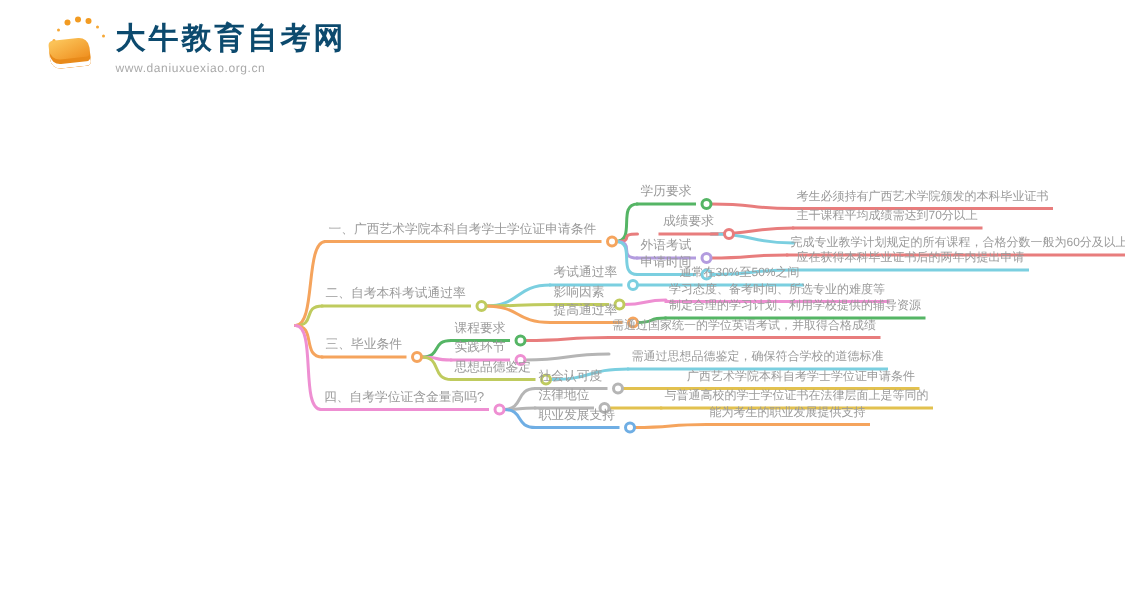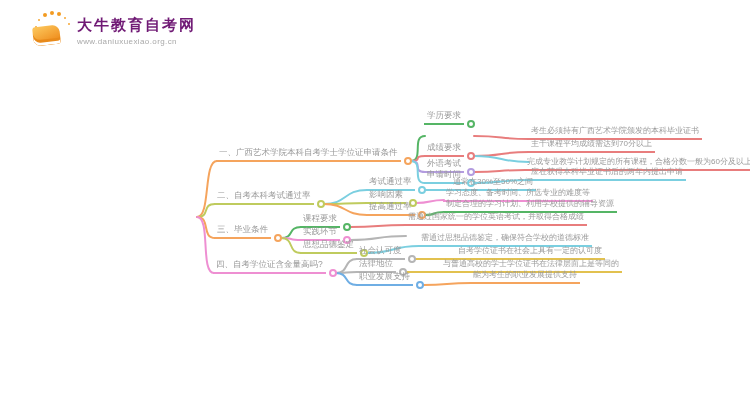--- a/index.html
+++ b/index.html
@@ -13,21 +13,21 @@
   .book { position:absolute; left:5px; top:16px; width:27px; height:19px;
     background:linear-gradient(160deg,#fbc257 10%,#ef8f1f 80%);
     border-radius:3px 7px 3px 7px; transform:rotate(-6deg);
     box-shadow: inset 0 -3px 0 #ffffff, inset 0 -6px 0 #e88a1a; }
   .dots { position:absolute; left:24px; top:17px; width:4px; height:4px; border-radius:50%;
     background:#f59b28;
     box-shadow: -18px -2px 0 -1px #f6a735, -15px -9px 0 -1px #f6a735,
                 -9px -14px 0 0 #f29b22, -2px -16px 0 0 #f29b22,
                  5px -15px 0 0 #f29b22, 11px -11px 0 -1px #f6a735,
                 15px -5px 0 -1px #f6a735, 17px 2px 0 -2px #f8b95c; }
-  .site-name { font-size:15px; font-weight:700; color:#701a75; letter-spacing:2px; }
+  .site-name { font-size:20px; font-weight:700; color:#0c4a6e; letter-spacing:2px; }
   .site-url { font-size:8px; color:#a9a9a9; margin-top:2px; letter-spacing:0.4px; }
 
   
   #edges { position:absolute; left:0; top:0; z-index:0; }
   .node { position:absolute; z-index:1; white-space:nowrap; color:#9a9a9a;
     font-size:8.5px; line-height:11px; padding:0 3px 2px 3px;
     border-bottom:2px solid var(--c); background:transparent; }
   .node.root { font-size:9px; line-height:12px; color:#8f8f8f; }
   .node.leaf { font-size:8px; line-height:10px; }
   .junction { position:absolute; right:-11px; bottom:-5px; width:8px; height:8px;
@@ -89,23 +89,23 @@
       <path d="M 335.734375 273 C 349.734375 273, 343 259, 357 259" stroke="rgb(181, 181, 181)" stroke-width="2" fill="none" stroke-linecap="round"></path>
       <path d="M 414.5 259 C 437.325 259, 433.175 259, 456 259" stroke="rgb(226, 193, 79)" stroke-width="2" fill="none" stroke-linecap="round"></path>
       <path d="M 335.734375 273 C 349.734375 273, 343 272, 357 272" stroke="rgb(181, 181, 181)" stroke-width="2" fill="none" stroke-linecap="round"></path>
       <path d="M 406 272 C 425.25 272, 421.75 272, 441 272" stroke="rgb(226, 193, 79)" stroke-width="2" fill="none" stroke-linecap="round"></path>
       <path d="M 335.734375 273 C 349.734375 273, 343 285, 357 285" stroke="rgb(111, 174, 228)" stroke-width="2" fill="none" stroke-linecap="round"></path>
       <path d="M 423 285 C 449.4 285, 444.6 283, 471 283" stroke="rgb(245, 164, 93)" stroke-width="2" fill="none" stroke-linecap="round"></path>
     </svg>
 
 
   <div class="node col-orange" id="n-b1" style="left:216px;top:147px">一、广西艺术学院本科自考学士学位证申请条件<span class="junction"></span></div>
-  <div class="node col-green" id="n-b1c1" style="left:424px;top:110px">学历要求<span class="junction"></span></div>
+  <div class="node col-green" id="n-b1c1" style="left:424px;top:122px">学历要求<span class="junction"></span></div>
   <div class="node leaf col-red" id="n-l101" style="left:528px;top:126px">考生必须持有广西艺术学院颁发的本科毕业证书</div>
-  <div class="node col-red" id="n-b1c2" style="left:424px;top:142px">成绩要求<span class="junction"></span></div>
+  <div class="node col-red" id="n-b1c2" style="left:439px;top:142px">成绩要求<span class="junction"></span></div>
   <div class="node leaf col-red" id="n-l111" style="left:528px;top:139px">主干课程平均成绩需达到70分以上</div>
   <div class="node col-purple" id="n-b1c3" style="left:424px;top:158px">外语考试<span class="junction"></span></div>
   <div class="node leaf col-red" id="n-l121" style="left:524px;top:157px">完成专业教学计划规定的所有课程，合格分数一般为60分及以上</div>
   <div class="node col-cyan" id="n-b1c4" style="left:424px;top:169px">申请时间<span class="junction"></span></div>
   <div class="node leaf col-cyan" id="n-l131" style="left:528px;top:167px">应在获得本科毕业证书后的两年内提出申请</div>
 
   <div class="node col-olive" id="n-b2" style="left:214px;top:190px">二、自考本科考试通过率<span class="junction"></span></div>
   <div class="node col-cyan" id="n-b2c1" style="left:366px;top:176px">考试通过率<span class="junction"></span></div>
   <div class="node leaf col-cyan" id="n-l201" style="left:450px;top:177px">通常在30%至50%之间</div>
   <div class="node col-olive" id="n-b2c2" style="left:366px;top:189px">影响因素<span class="junction"></span></div>
@@ -115,19 +115,19 @@
 
   <div class="node col-orange" id="n-b3" style="left:214px;top:224px">三、毕业条件<span class="junction"></span></div>
   <div class="node col-green" id="n-b3c1" style="left:300px;top:213px">课程要求<span class="junction"></span></div>
   <div class="node leaf col-red" id="n-l301" style="left:405px;top:212px">需通过国家统一的学位英语考试，并取得合格成绩</div>
   <div class="node col-pink" id="n-b3c2" style="left:300px;top:226px">实践环节<span class="junction"></span></div>
   <div class="node col-olive" id="n-b3c3" style="left:300px;top:239px">思想品德鉴定<span class="junction"></span></div>
   <div class="node leaf col-cyan" id="n-l321" style="left:418px;top:233px">需通过思想品德鉴定，确保符合学校的道德标准</div>
 
   <div class="node col-pink" id="n-b4" style="left:213px;top:259px">四、自考学位证含金量高吗?<span class="junction"></span></div>
   <div class="node col-gray" id="n-b4c1" style="left:356px;top:245px">社会认可度<span class="junction"></span></div>
-  <div class="node leaf col-yellow" id="n-l401" style="left:455px;top:246px">自考学位证书在社会上具有一定的认可度</div>
+  <div class="node leaf col-yellow" id="n-l401" style="left:455px;top:246px">广西艺术学院本科自考学士学位证申请条件</div>
   <div class="node col-gray" id="n-b4c2" style="left:356px;top:258px">法律地位<span class="junction"></span></div>
   <div class="node leaf col-yellow" id="n-l411" style="left:440px;top:259px">与普通高校的学士学位证书在法律层面上是等同的</div>
   <div class="node col-blue" id="n-b4c3" style="left:356px;top:271px">职业发展支持<span class="junction"></span></div>
   <div class="node leaf col-orange" id="n-l421" style="left:470px;top:270px">能为考生的职业发展提供支持</div>
 
 </div>
 
 </body></html>

